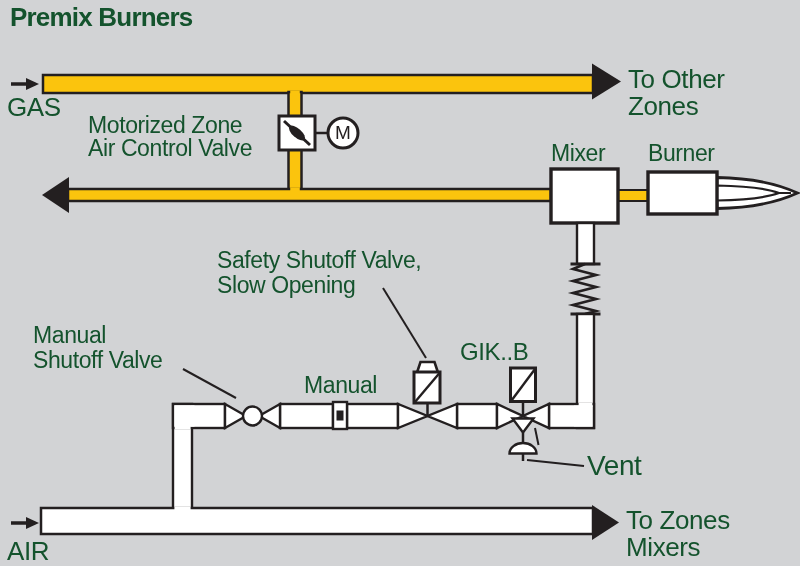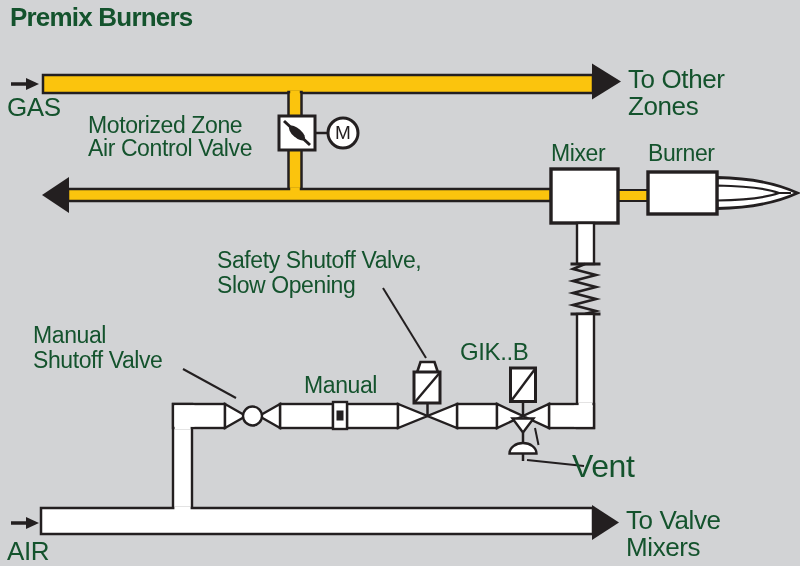--- a/index.html
+++ b/index.html
@@ -150,18 +150,18 @@
   <div class="lbl center" style="left:648px;top:141px;width:69px;">Burner</div>
 
 
   <div class="lbl" style="left:217px;top:248px;line-height:25px;">Safety Shutoff Valve,
 Slow Opening</div>
   <div class="lbl" style="left:33px;top:323px;line-height:25px;">Manual
 Shutoff Valve</div>
 
   <div class="lbl" style="left:304px;top:373px;">Manual</div>
   <div class="lbl" style="left:460px;top:340px;font-size:24px;">GIK..B</div>
-  <div class="lbl" style="left:572px;top:454px;font-size:32px;">Vent</div>
+  <div class="lbl" style="left:587px;top:454px;font-size:28px;">Vent</div>
 
-  <div class="lbl lg" style="left:626px;top:507px;">To Valve Mixers</div>
+  <div class="lbl lg" style="left:626px;top:507px;">To Zones Mixers</div>
   <div class="lbl lg" style="left:7px;top:538px;">AIR</div>
 
 </div>
 
 </body></html>

